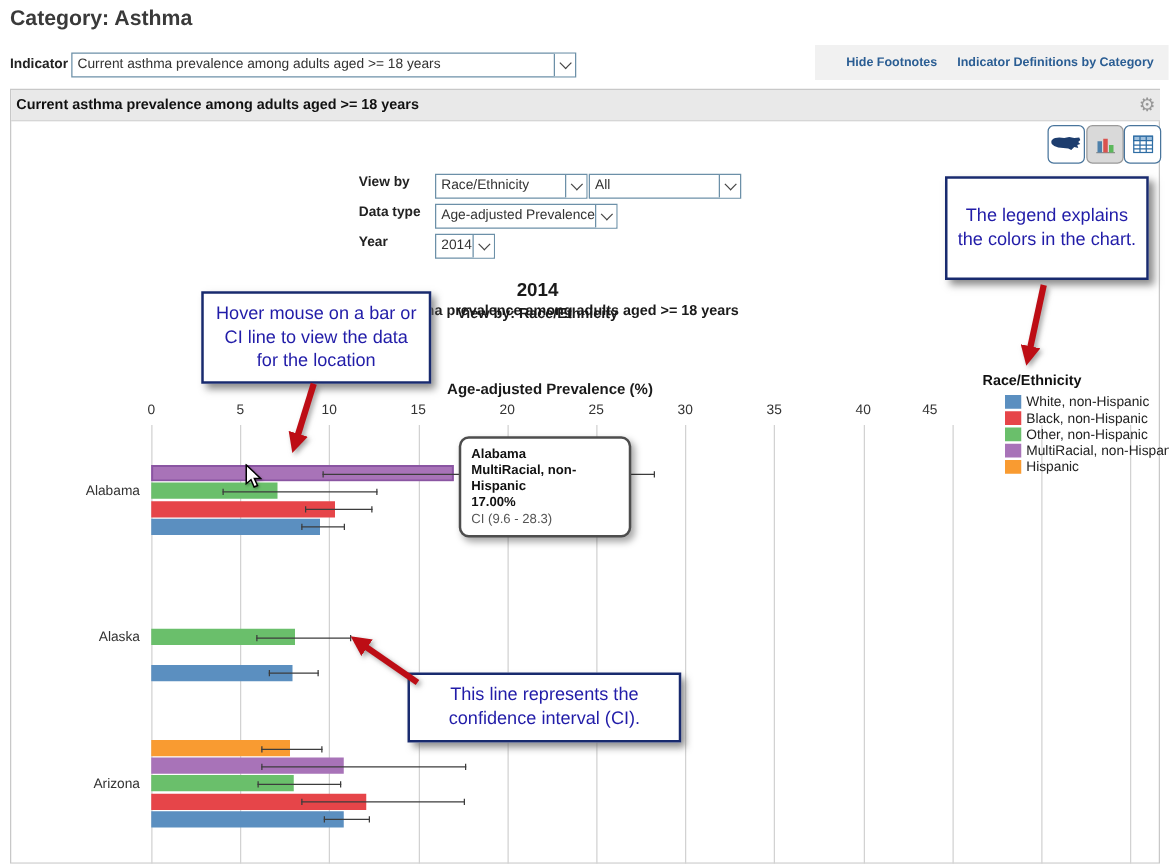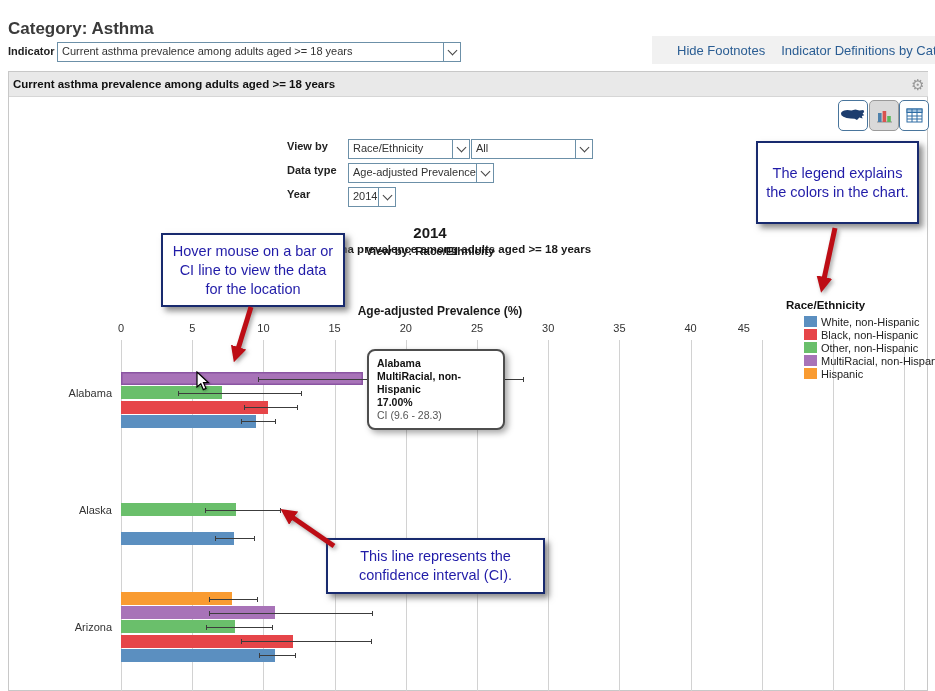--- a/index.html
+++ b/index.html
@@ -1,30 +1,30 @@
 <!DOCTYPE html>
 <html><head>
 <meta charset="utf-8">
 <style>
   html,body{margin:0;padding:0;}
   body{
     width:935px;height:691px;position:relative;overflow:hidden;
     background:#ffffff;font-family:"Liberation Sans",sans-serif;color:#222;
   }
   .abs{position:absolute;}
-  .page-title{left:8px;top:19px;font-size:17px;font-weight:600;color:#3a3a3a;text-align:right;}
+  .page-title{left:8px;top:5px;font-size:17px;font-weight:600;color:#3a3a3a;text-align:right;}
   .lbl{font-size:11px;font-weight:700;color:#222;text-align:right;}
   
   .sel{position:absolute;background:#fff;border:1px solid #6c90a8;height:18px;display:flex;align-items:stretch;font-size:11px;color:#333;cursor:pointer;}
   .sel .txt{flex:1;padding:2px 4px 0 4px;white-space:nowrap;overflow:hidden;}
   .sel .chev{width:16px;border-left:1px solid #6c90a8;display:flex;align-items:center;justify-content:center;background:#fff;}
   .chev-glyph{width:6px;height:6px;border-right:1.6px solid #444;border-bottom:1.6px solid #444;transform:rotate(45deg);margin-top:-3px;}
   
   .topnav{left:652px;top:36px;width:283px;height:28px;background:#f1f1f1;display:flex;align-items:center;gap:16px;padding-left:25px;box-sizing:border-box;}
-  .link{font-size:13px;font-weight:400;color:#2a5d93;cursor:pointer;white-space:nowrap;}
+  .link{font-size:10px;font-weight:700;color:#2a5d93;cursor:pointer;white-space:nowrap;}
   
   .panel{left:8px;top:71px;width:920px;height:620px;border:1px solid #c8c8c8;background:#fff;box-sizing:border-box;}
   .panel-header{left:9px;top:72px;width:919px;height:25px;background:#e9e9e9;border-bottom:1px solid #d6d6d6;box-sizing:border-box;
                 font-size:11.5px;font-weight:700;color:#111;line-height:25px;padding-left:4px;}
   .gear{left:911px;top:77px;font-size:15px;color:#979797;cursor:pointer;line-height:15px;}
   
   .vbtn{position:absolute;width:30px;height:31px;border:1px solid #49759c;border-radius:5px;background:#fff;display:flex;align-items:center;justify-content:center;cursor:pointer;box-sizing:border-box;}
   .vbtn.sel-btn{background:#d9d9d9;border-color:#9a9a9a;}
   
   .cttl{font-weight:700;color:#1a1a1a;text-align:center;}

